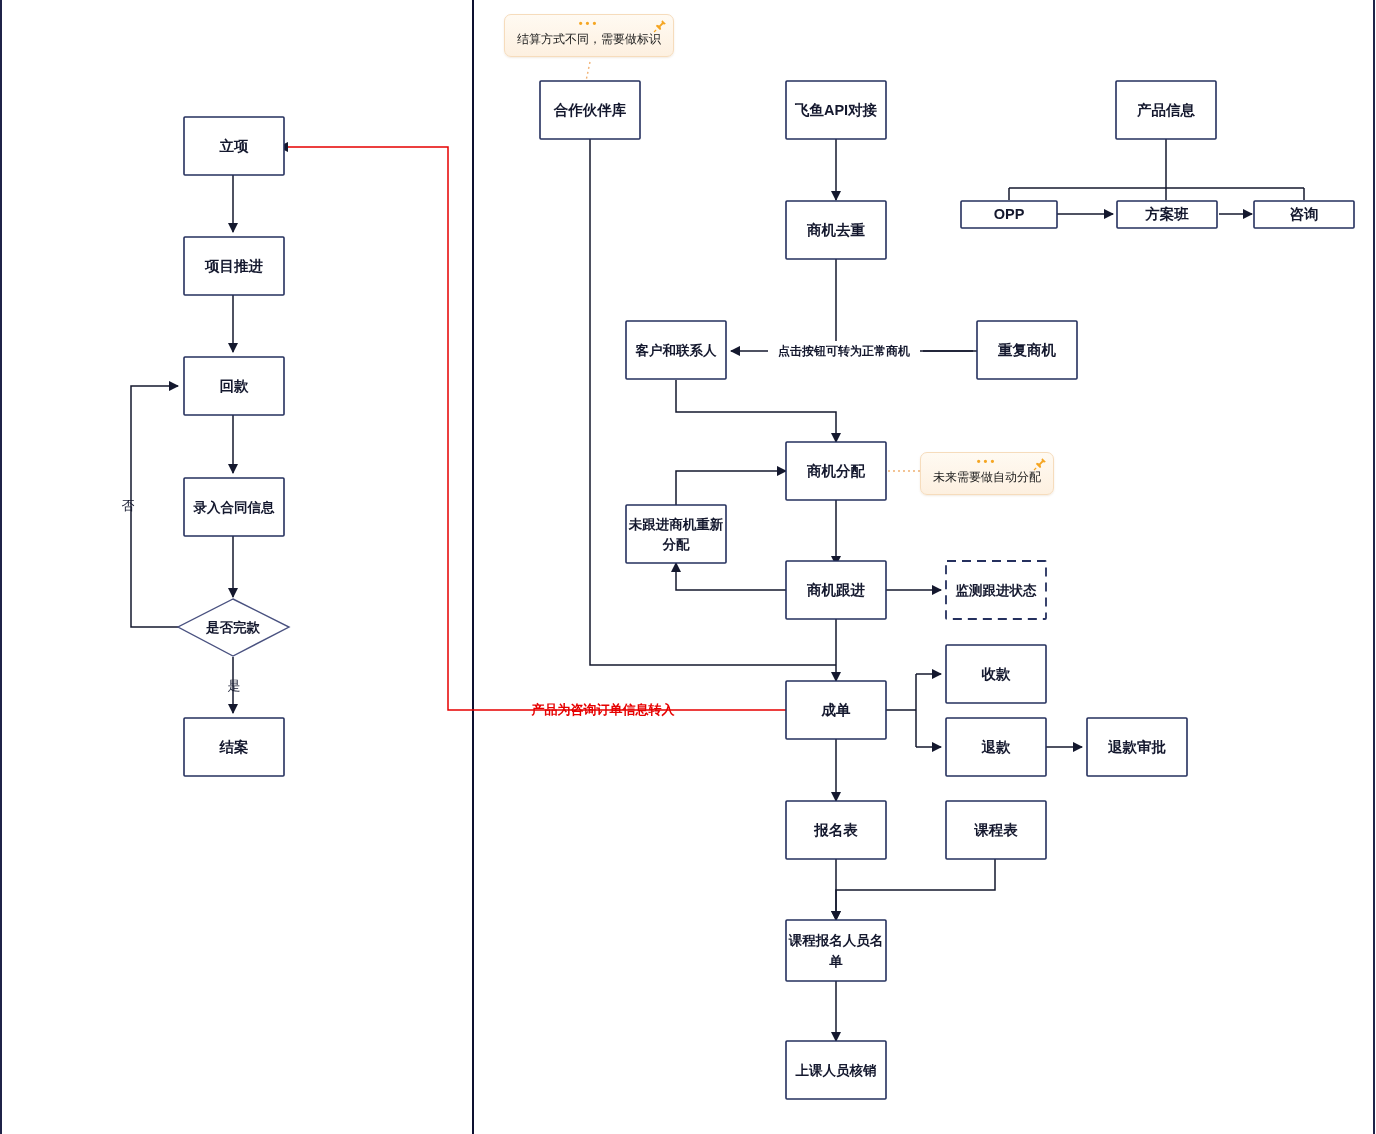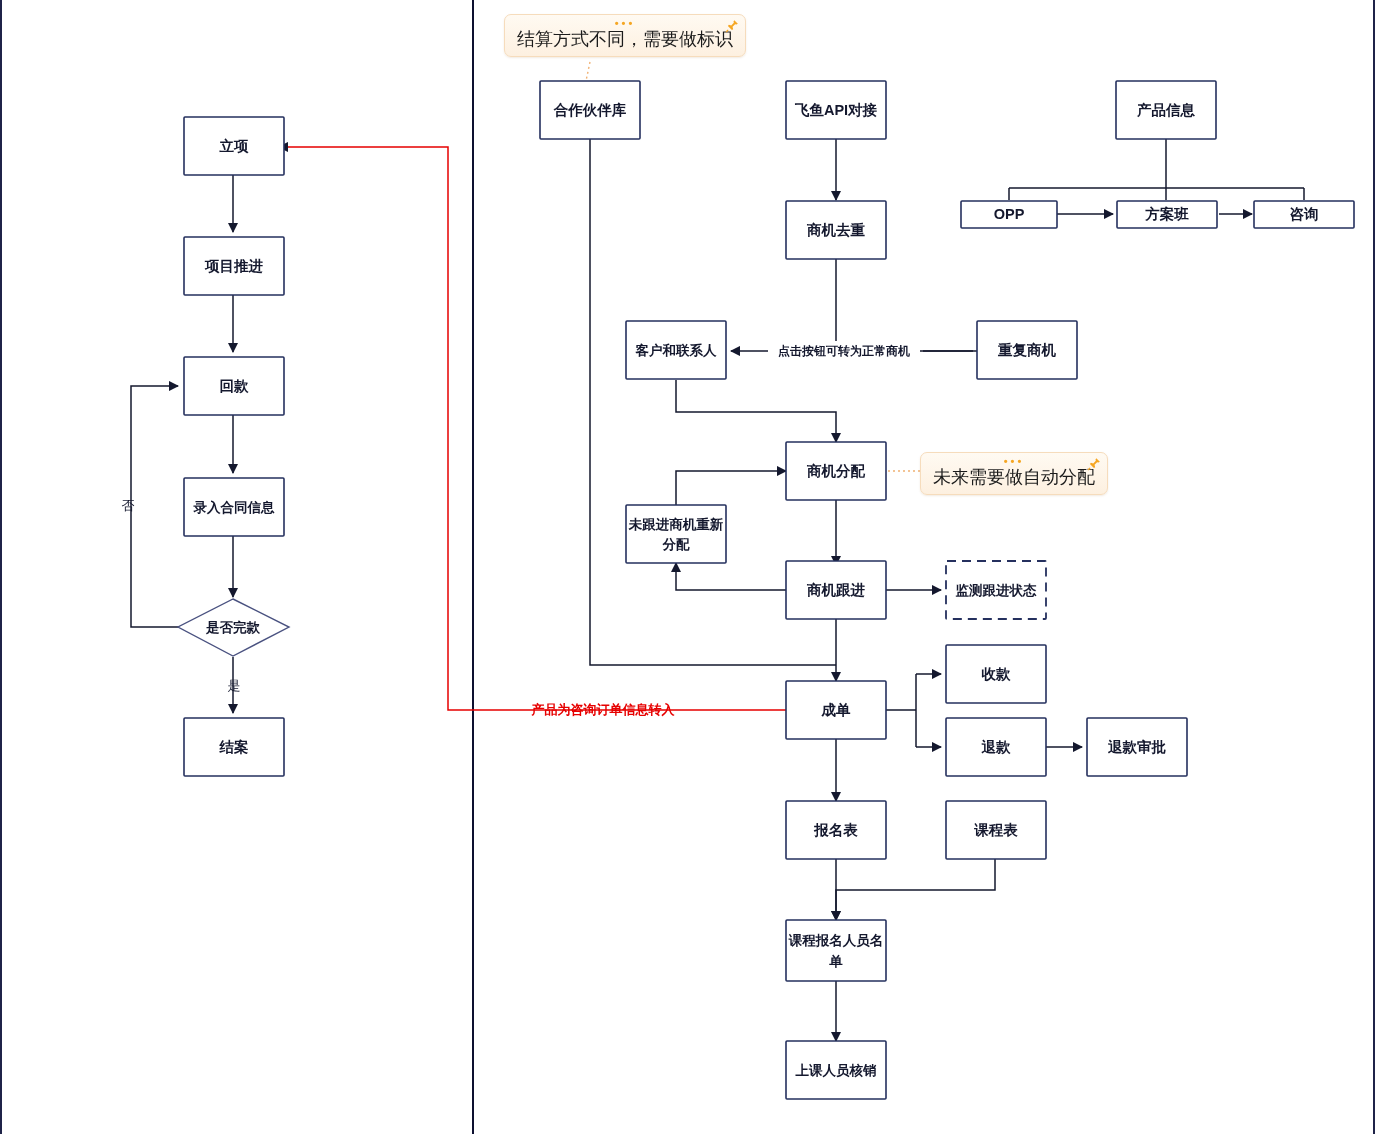--- a/index.html
+++ b/index.html
@@ -98,21 +98,21 @@
     text-align: center;
     color: #f5a623;
     font-size: 11px;
     letter-spacing: 3px;
     line-height: 9px;
     height: 10px;
     font-weight: bold;
   }
   .sticky-text {
     font-family: "Liberation Sans", "DejaVu Sans", sans-serif;
-    font-size: 18px;
+    font-size: 12px;
     color: #1b1b1b;
     white-space: nowrap;
     line-height: 20px;
   }
   .sticky-pin {
     position: absolute;
     top: 4px;
     right: 6px;
     width: 14px;
     height: 14px;

